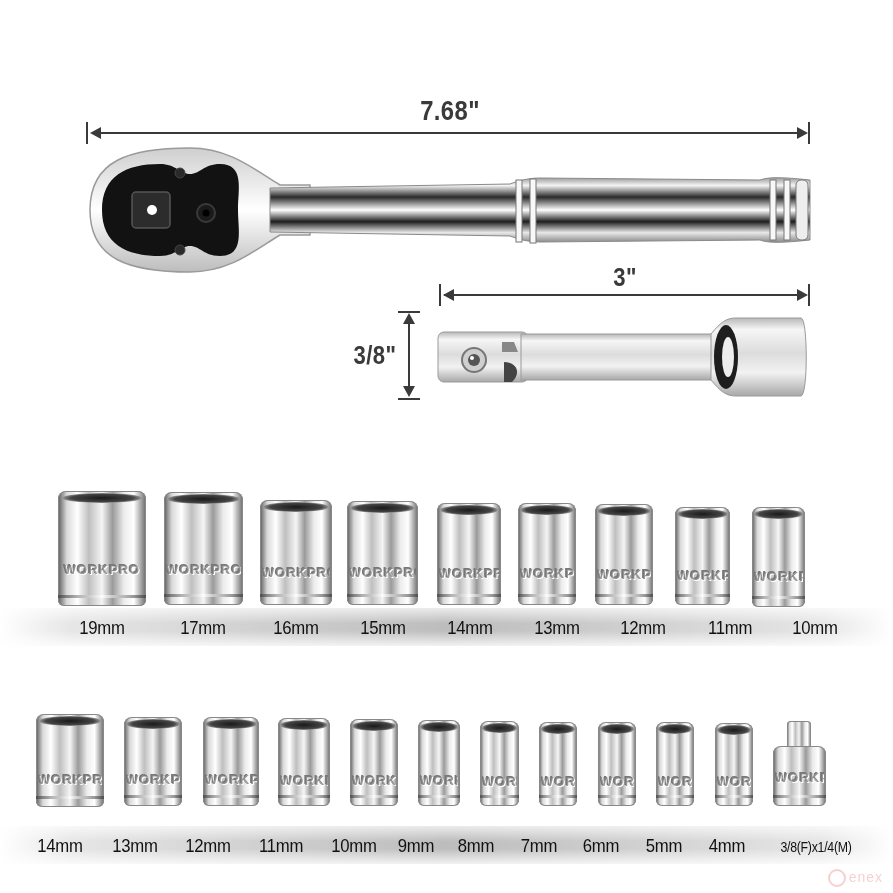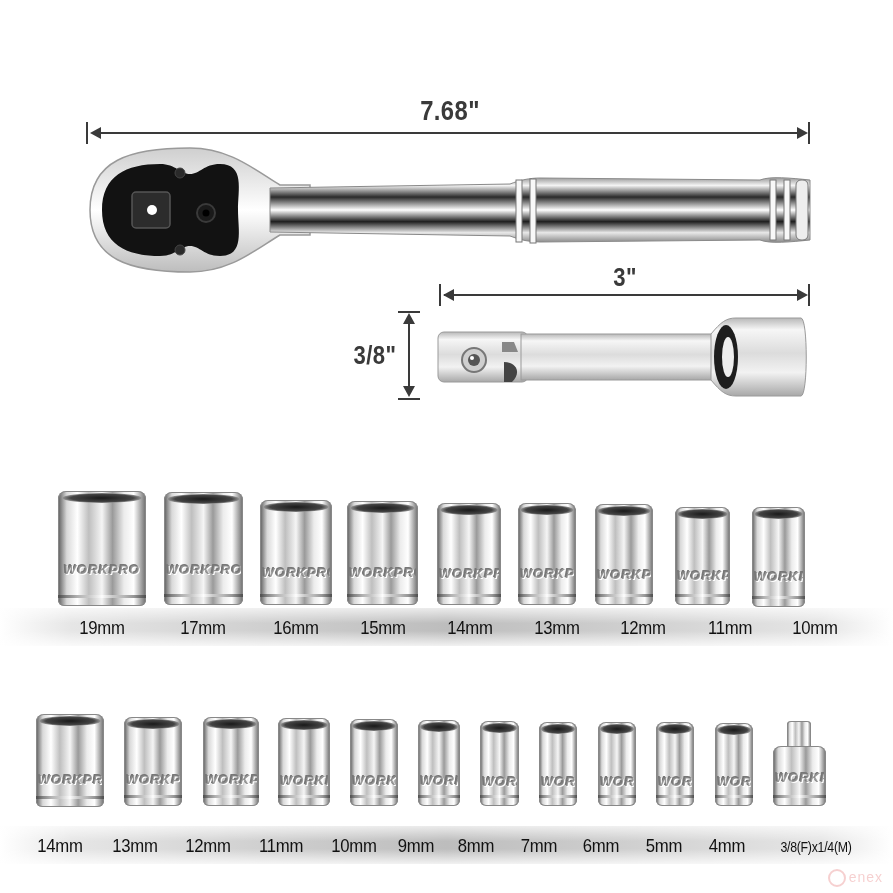--- a/index.html
+++ b/index.html
@@ -16,21 +16,21 @@
 
   .label-band { position: absolute; left: 0; width: 893px; height: 38px;
     background: linear-gradient(90deg, rgba(255,255,255,0) 0%, #e6e6e6 8%, #cfcfcf 30%, #bdbdbd 50%, #cfcfcf 70%, #e6e6e6 92%, rgba(255,255,255,0) 100%); }
   .label-band::after { content:""; position:absolute; left:0; right:0; top:0; bottom:0;
     background: linear-gradient(180deg, rgba(255,255,255,0.7) 0%, rgba(255,255,255,0) 40%, rgba(255,255,255,0) 60%, rgba(255,255,255,0.8) 100%); }
   .size-label { position: absolute; font-family: "Liberation Sans", sans-serif; font-size: 19px; color: #111; text-align: center; transform: scaleX(0.88); white-space: nowrap; font-weight: normal; letter-spacing: -0.3px; }
   .size-label.small { font-size: 14px; }
 
   .socket { position: absolute; border-radius: 8px 8px 6px 6px;
     background: linear-gradient(90deg, #5a5a5a 0%, #d9d9d9 10%, #ffffff 22%, #bfbfbf 35%, #f5f5f5 50%, #9a9a9a 62%, #ececec 75%, #ffffff 86%, #6a6a6a 100%); 
-    box-shadow: inset 0 0 0 1px #888; font-style: italic; }
+    box-shadow: inset 0 0 0 1px #888; }
   .socket .top { position: absolute; left: 4%; right: 4%; top: 2px; height: 10px; border-radius: 50%; background: radial-gradient(ellipse at center, #1a1a1a 0%, #444 55%, #cfcfcf 80%, #fff 100%); }
   .socket .brand { position: absolute; left: 2px; right: 2px; top: 62%; height: 16px; color: rgba(120,120,120,0.75); font-family: "Liberation Sans", sans-serif; font-weight: bold; font-size: 13px; text-align: center; overflow: hidden; white-space: nowrap; letter-spacing: 1px; text-shadow: 1px 1px 0 #fff, -1px -1px 0 #777; }
   .socket .groove { position: absolute; left: 0; right: 0; bottom: 8px; height: 3px; background: linear-gradient(90deg,#444,#aaa,#fff,#aaa,#444); opacity: 0.8; }
 
   .watermark { position: absolute; right: 10px; bottom: 6px; color: rgba(230,120,120,0.35); font-family: "Liberation Sans", sans-serif; font-size: 14px; letter-spacing: 1px; }
   .watermark .circ { display:inline-block; width: 14px; height: 14px; border: 2px solid rgba(230,120,120,0.35); border-radius: 50%; vertical-align: middle; margin-right: 3px; }
 </style>
 </head>
 <body>
 

